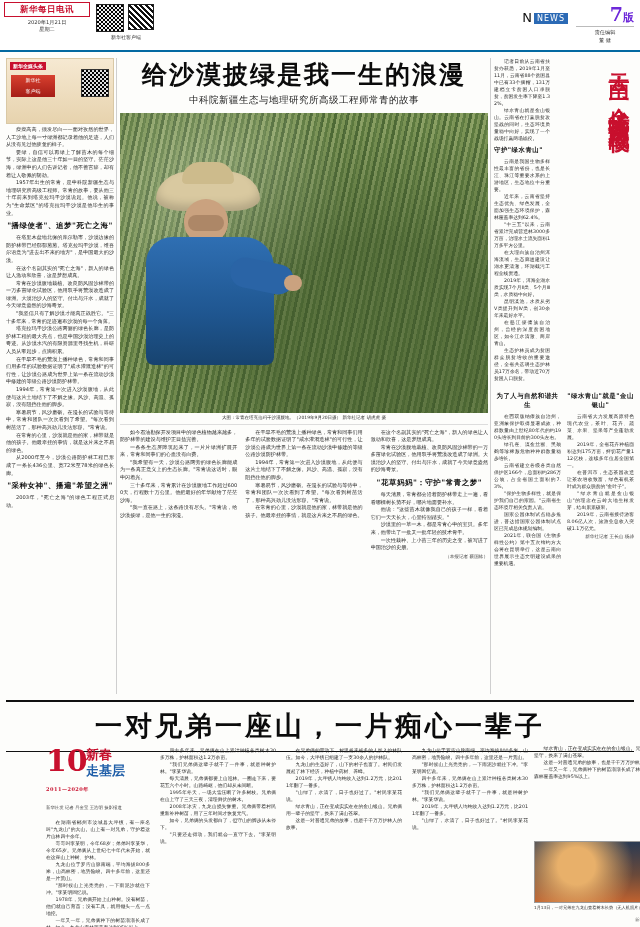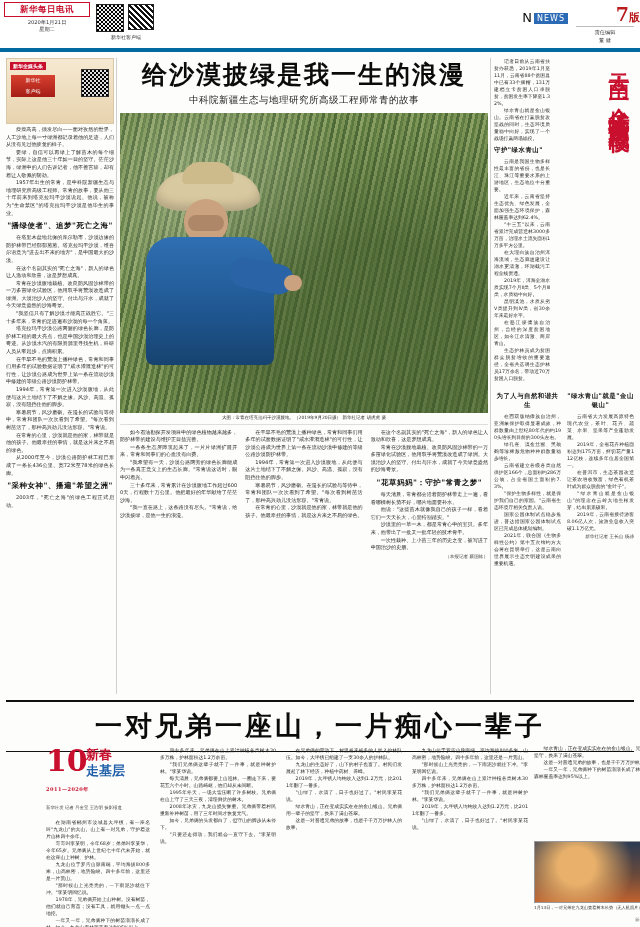--- a/index.html
+++ b/index.html
@@ -15,21 +15,21 @@
     color: #1a1a1a;
   }
   .page {
     position: absolute; inset: 0;
     background: #fdfdfb;
   }
 
   
   .masthead {
     position: absolute; left: 0; top: 0; width: 640px; height: 52px;
-    border-bottom: 4px solid #0369a1;
+    border-bottom: 2px solid #0369a1;
     background: #fff;
   }
   .mh-left {
     position: absolute; left: 4px; top: 2px; width: 86px;
   }
   .mh-logo {
     font-size: 8.5px; font-weight: bold; color: #c8102e;
     letter-spacing: .5px; line-height: 11px;
     text-align: center;
     border: 1px solid #c8102e;
@@ -71,22 +71,22 @@
     position: absolute; right: 72px; top: 10px;
     font-size: 13px; font-weight: normal; color: #111;
     letter-spacing: 1px;
   }
   .mh-news .n-box {
     display: inline-block; background: #2b6ab5; color: #fff;
     font-size: 8px; padding: 1px 3px; vertical-align: middle;
     margin-left: 1px;
   }
   .mh-page {
-    position: absolute; right: 0; top: 3px;
-    color: #b91c1c; font-weight: bold;
+    position: absolute; right: 6px; top: 3px;
+    color: #6d28d9; font-weight: bold;
     font-family: "DejaVu Serif", serif;
   }
   .mh-page .num { font-size: 19px; }
   .mh-page .ban { font-size: 11px; }
   .mh-editor {
     position: absolute; right: 6px; top: 26px; width: 58px;
     font-size: 5.2px; color: #333; text-align: center; line-height: 7.5px;
     border-top: 1px solid #bbb; padding-top: 2px;
   }
 

